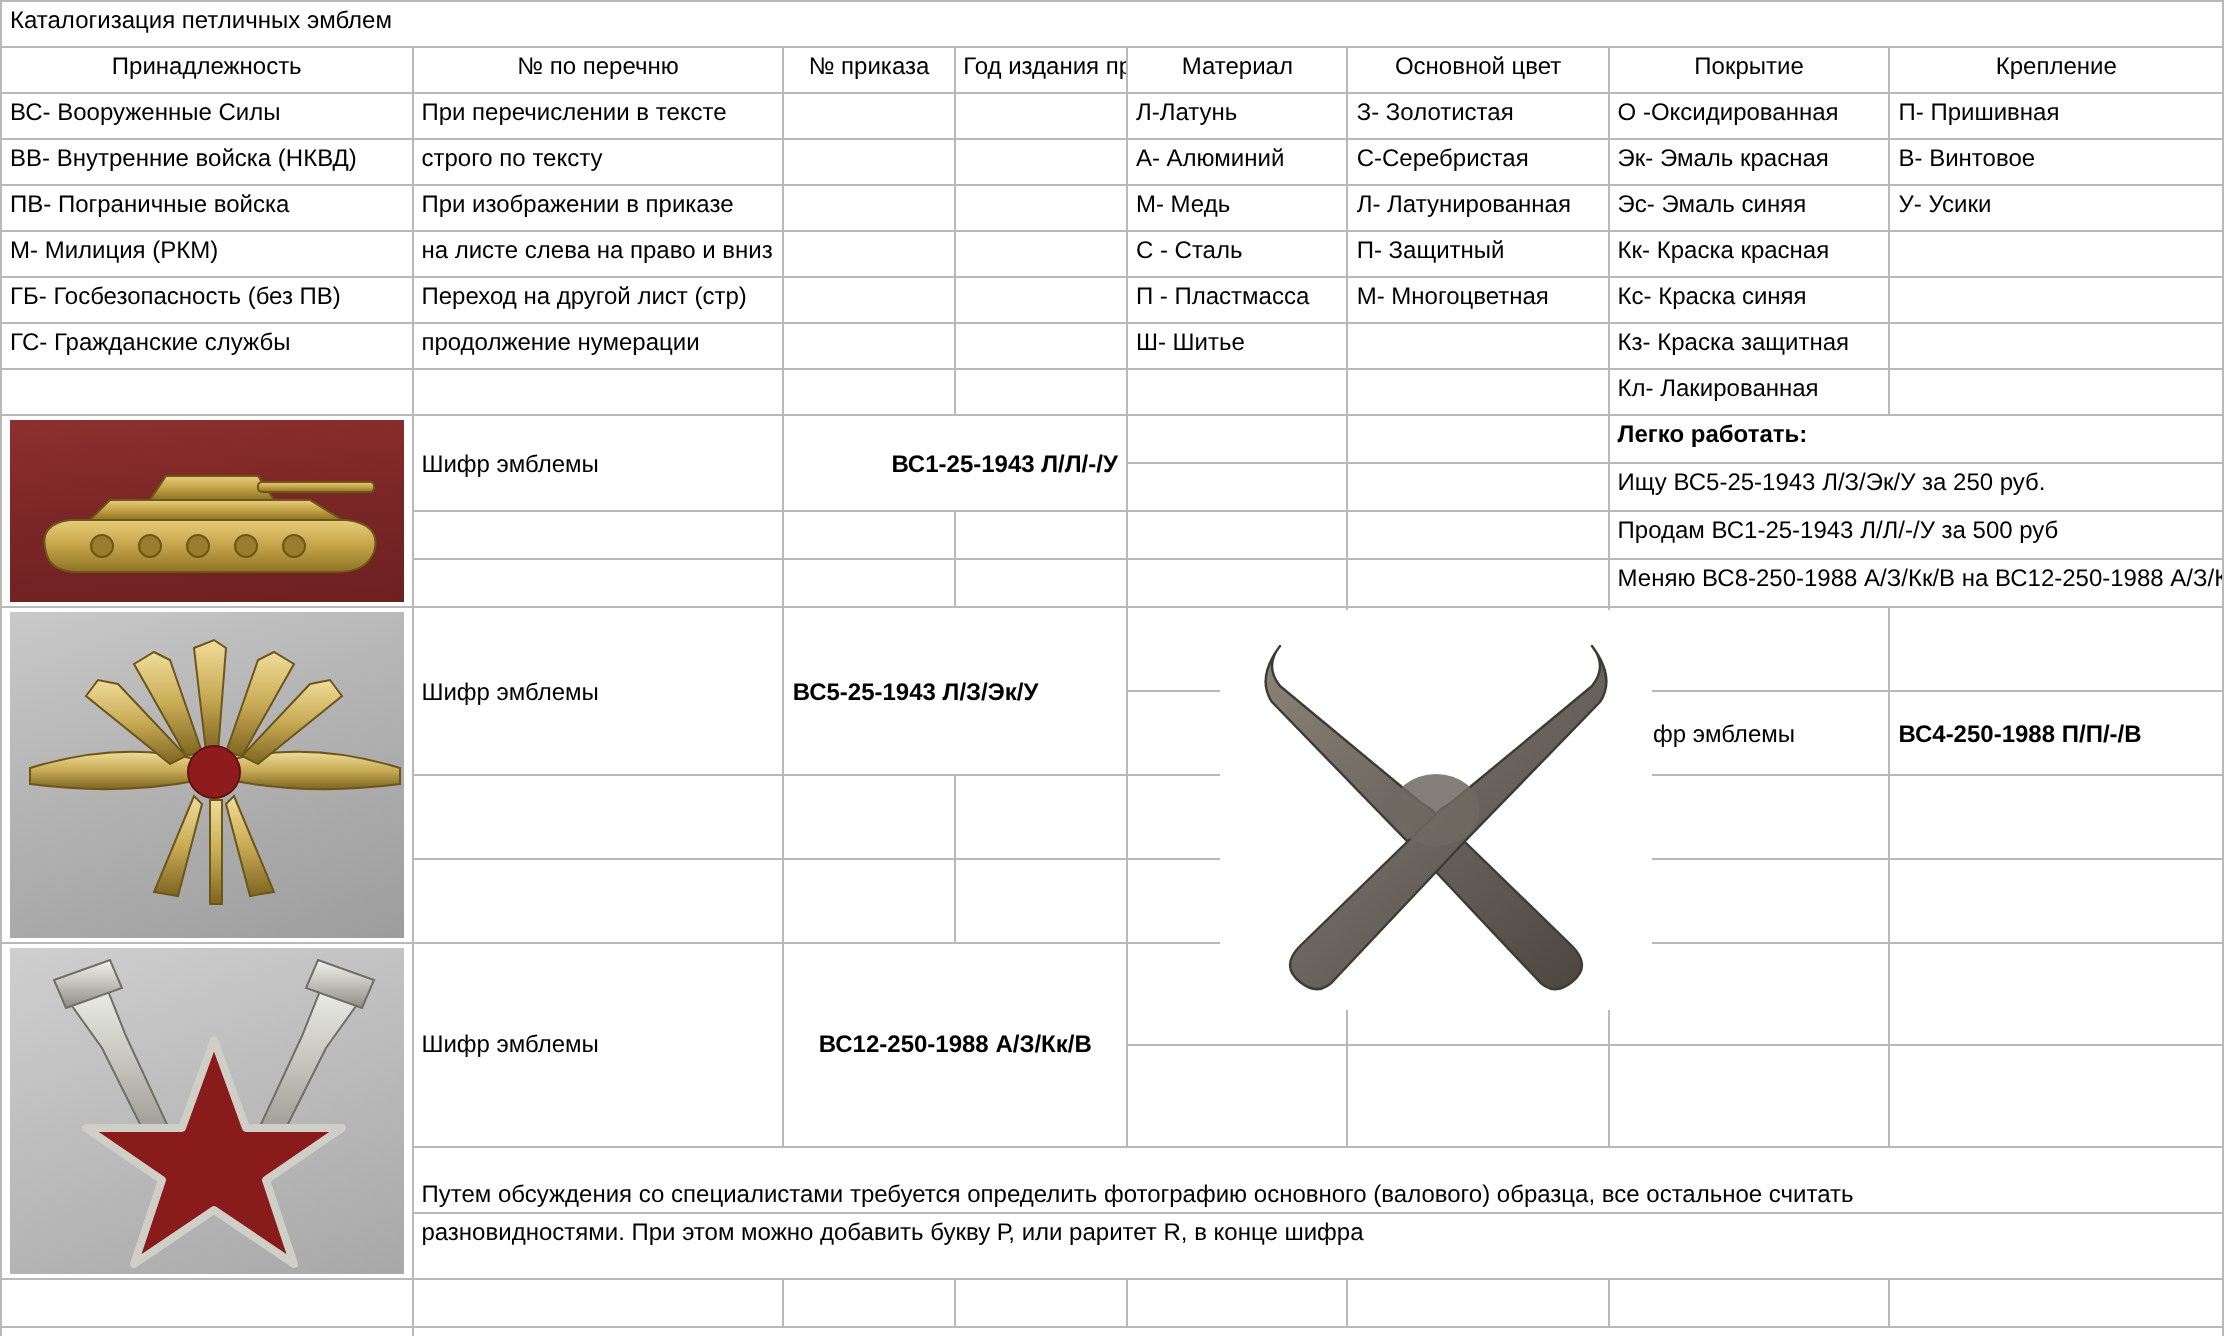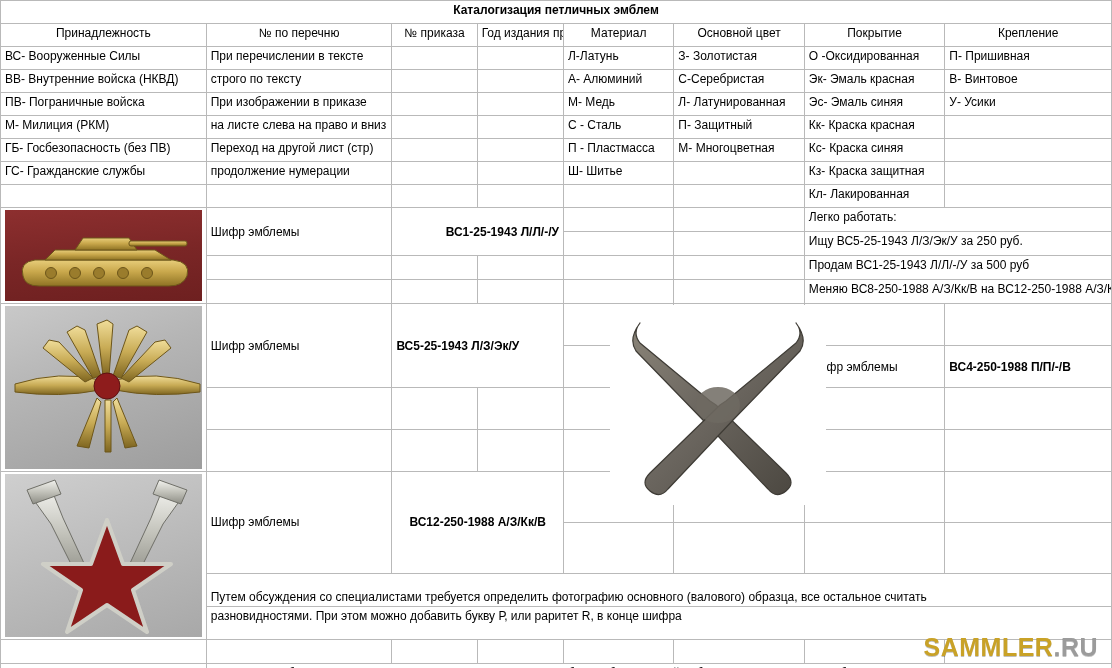--- a/index.html
+++ b/index.html
@@ -22,22 +22,21 @@
     border:1px solid #b9b9b9;
     vertical-align:top;
     padding:2px 4px;
     height:18px;
     font-size:12px;
     line-height:14px;
     overflow:hidden;
     white-space:nowrap;
   }
   .title-cell{
-    text-align:center;
-    font-weight:bold;
+    font-weight:normal;
     font-size:12.5px;
     border:1px solid #b9b9b9;
     padding:3px 0 3px 0;
   }
   .hdr{
     text-align:center;
     vertical-align:middle;
     font-size:12.5px;
     height:36px;
     white-space:normal;
@@ -77,21 +76,21 @@
   .star-bg{background:linear-gradient(160deg,#cfcfcf 0%, #bdbdbd 45%, #a8a8a8 100%);}
 
   
   .xbadge{
     position:absolute;
     left:610px;top:305px;
     width:216px;height:200px;
     background:#fff;
     overflow:hidden;
   }
-  .note-box{font-weight:normal;margin-left:46px;}
+  .note-box{font-weight:bold;margin-left:46px;}
 
   
   .watermark{
     position:absolute;
     right:14px;bottom:6px;
     font-family:"Liberation Sans", sans-serif;
     font-weight:bold;
     font-size:25px;
     letter-spacing:.5px;
     color:#c9a227;
@@ -397,17 +396,14 @@
     </defs>
     <rect x="0" y="0" width="216" height="200" fill="#ffffff"></rect>
     <g fill="url(#grey)" stroke="#3e3b35" stroke-width="1.2" stroke-linejoin="round">
       <path d="M30 18 Q22 28 30 38 L100 96 L106 100 L176 168 Q186 178 176 186 Q166 194 158 184 L92 114 L26 46 Q18 34 30 18 Z"></path>
       <path d="M186 18 Q194 28 186 38 L116 96 L110 100 L40 168 Q30 178 40 186 Q50 194 58 184 L124 114 L190 46 Q198 34 186 18 Z"></path>
     </g>
     <ellipse cx="108" cy="100" rx="22" ry="18" fill="#6f6a62" opacity="0.85"></ellipse>
   </svg>
 </div>
 
-<div class="watermark">
-  <span>SAMMLER</span><span class="ru">.RU</span>
+
 </div>
 
-</div>
-
 </body></html>

